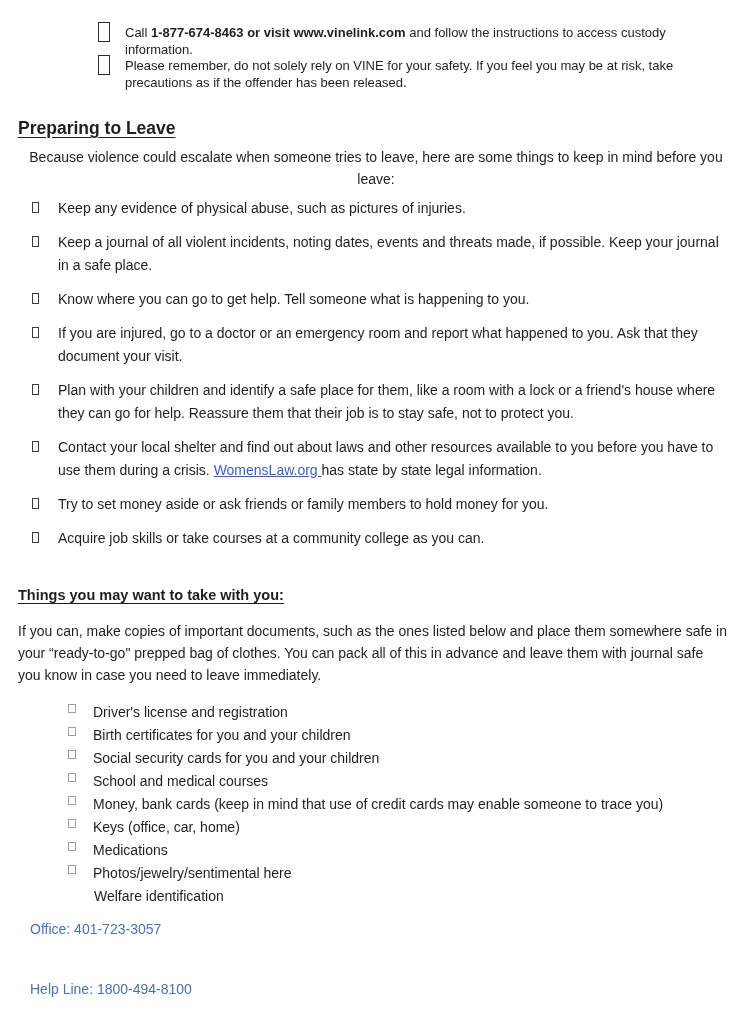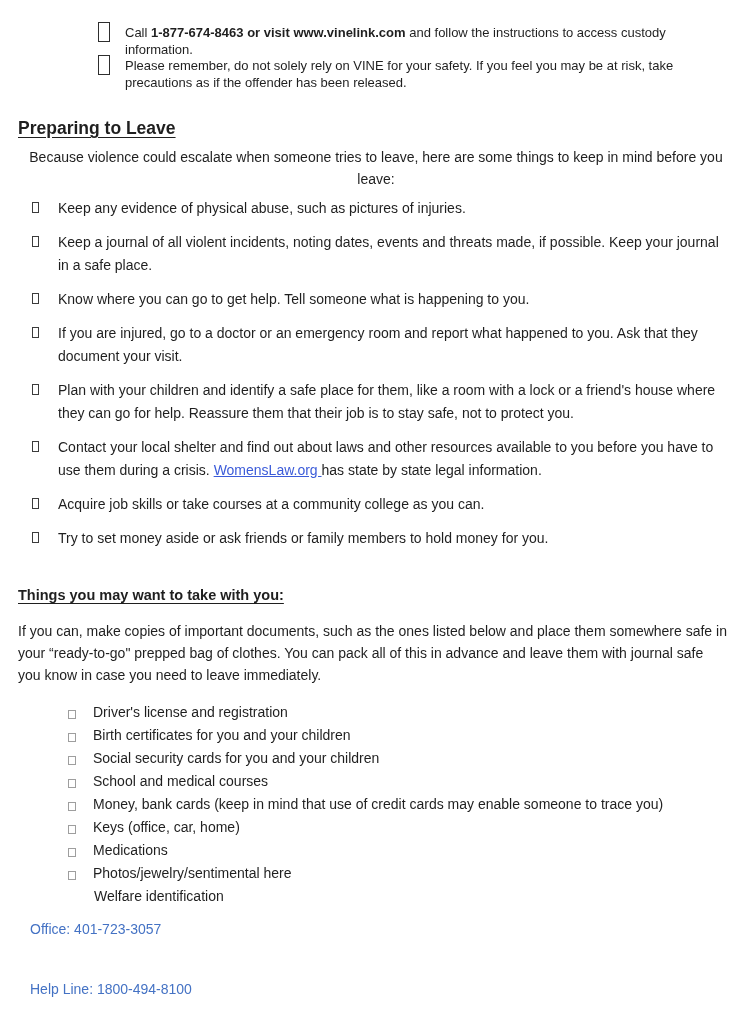--- a/index.html
+++ b/index.html
@@ -61,21 +61,20 @@
     margin:17px 0 0 18px;
     font-size:14px; line-height:22px; max-width:710px;
   }
 
   
   .checklist { list-style:none; margin-top:15px; padding-left:68px; }
   .check-item {
     display:flex; gap:17px;
     font-size:14px; line-height:23px;
     max-width:655px;
-    align-items:center;
   }
   .checkbox {
     width:8px; height:9px; flex:none;
     border:1px solid #9e9e9e; margin-top:3px;
   }
   .extra-item {
     margin:0 0 0 94px;
     font-size:14px; line-height:23px;
   }
 
@@ -126,25 +125,25 @@
     <li class="bullet-item">
       <span class="tofu-sm"></span>
       <span>Plan with your children and identify a safe place for them, like a room with a lock or a friend's house where they can go for help. Reassure them that their job is to stay safe, not to protect you.</span>
     </li>
     <li class="bullet-item">
       <span class="tofu-sm"></span>
       <span><span>Contact your local shelter and find out about laws and other resources available to you before you have to use them during a crisis. </span><a class="doc-link">WomensLaw.org </a><span>has state by state legal information.</span></span>
     </li>
     <li class="bullet-item">
       <span class="tofu-sm"></span>
-      <span>Acquire job skills or take courses at a community college as you can.</span>
+      <span>Try to set money aside or ask friends or family members to hold money for you.</span>
     </li>
     <li class="bullet-item">
       <span class="tofu-sm"></span>
-      <span>Try to set money aside or ask friends or family members to hold money for you.</span>
+      <span>Acquire job skills or take courses at a community college as you can.</span>
     </li>
   </ul>
 
   <div class="h2">Things you may want to take with you:</div>
   <p class="para2">If you can, make copies of important documents, such as the ones listed below and place them somewhere safe in your “ready-to-go" prepped bag of clothes. You can pack all of this in advance and leave them with journal safe you know in case you need to leave immediately.</p>
 
   <ul class="checklist">
     <li class="check-item">
       <span class="checkbox"></span>
       <span>Driver's license and registration</span>

